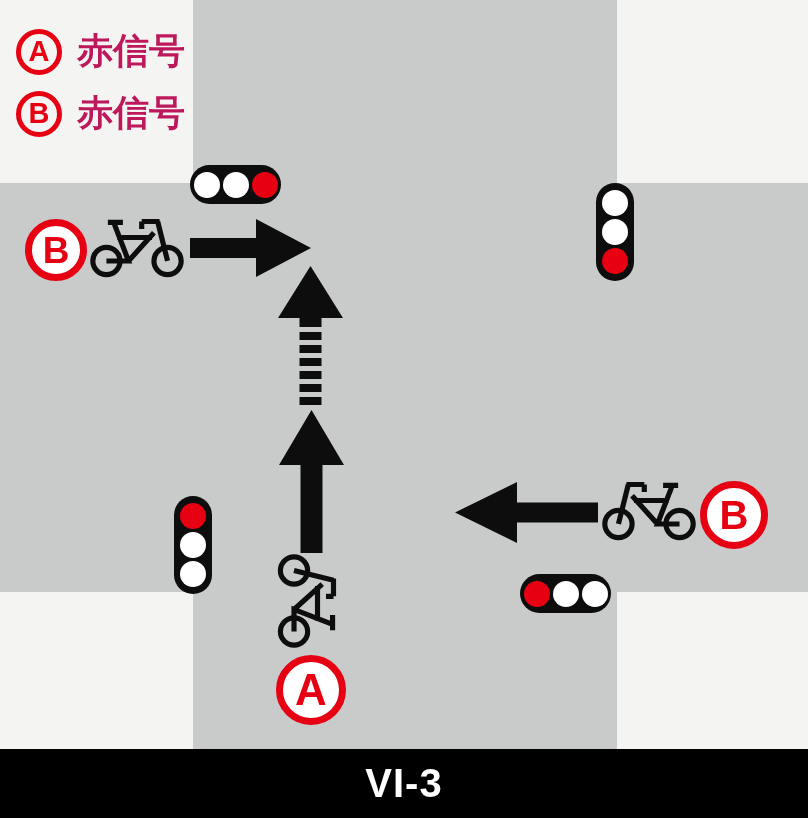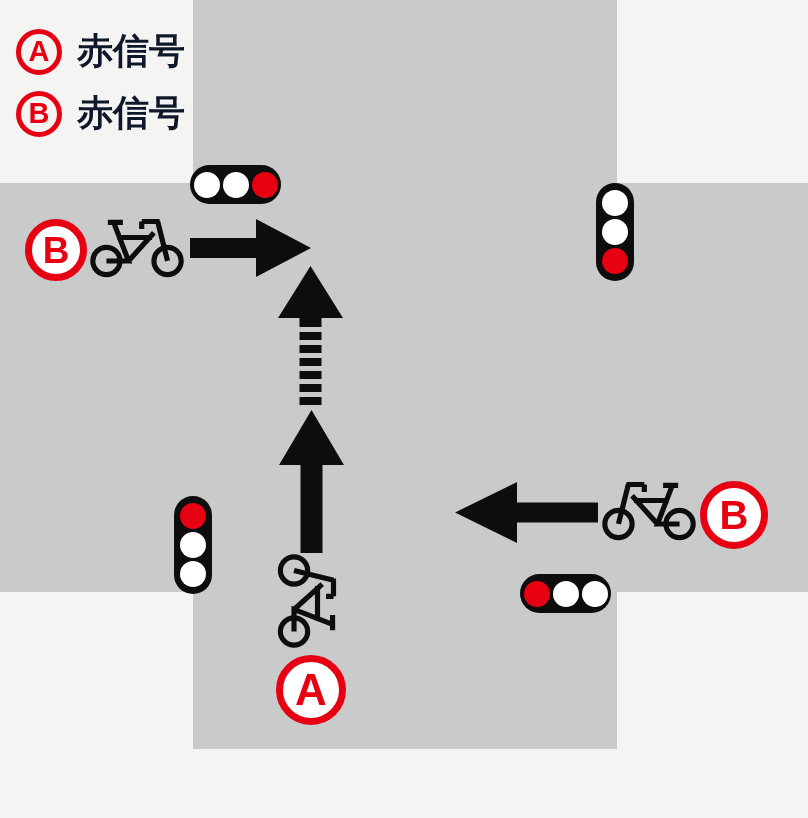--- a/index.html
+++ b/index.html
@@ -9,21 +9,21 @@
   
   .road-v{position:absolute;left:193px;top:0;width:424px;height:749px;background:#c9caca;}
   .road-h{position:absolute;left:0;top:183px;width:808px;height:409px;background:#c9caca;}
 
   
   .legend{position:absolute;left:16px;top:27px;display:flex;flex-direction:column;gap:13px;}
   .legend-row{display:flex;align-items:center;gap:15px;}
   .legend-badge{width:36px;height:36px;border:5px solid #e60012;border-radius:50%;
     color:#e60012;font-weight:bold;font-size:29px;line-height:1;
     display:flex;align-items:center;justify-content:center;}
-  .legend-label{color:#0f172a;font-weight:bold;font-size:36px;letter-spacing:0px;}
+  .legend-label{color:#be185d;font-weight:bold;font-size:36px;letter-spacing:0px;}
 
   
   .signal{position:absolute;background:#0d0d0d;border-radius:999px;display:flex;
     align-items:center;justify-content:center;gap:3px;}
   .signal-h{flex-direction:row;width:91px;height:39px;}
   .signal-v{flex-direction:column;width:38px;height:98px;}
   .lens{width:26px;height:26px;border-radius:50%;flex:0 0 auto;}
   .lens-white{background:#ffffff;}
   .lens-red{background:#e60012;}
   .sig-top{left:190px;top:165px;}
@@ -150,14 +150,17 @@
       <circle cx="17.5" cy="52" r="14.5"></circle>
       <circle cx="82.5" cy="52" r="14.5"></circle>
       <path d="M19,11 L35,11 M26,13 L41,52 L17.5,52 M29,27 L66,27 M68,22 L41,52 M72,10 L82.5,52 M55,10 L74,10 M55,10 L55,18"></path>
     </svg>
   </div>
 
   <div class="marker marker-b-left">B</div>
   <div class="marker marker-b-right">B</div>
   <div class="marker marker-a-bottom">A</div>
 
+  <div class="footer">
+    <span class="footer-label">VI-3</span>
+  </div>
 
 </div>
 
 </body></html>

